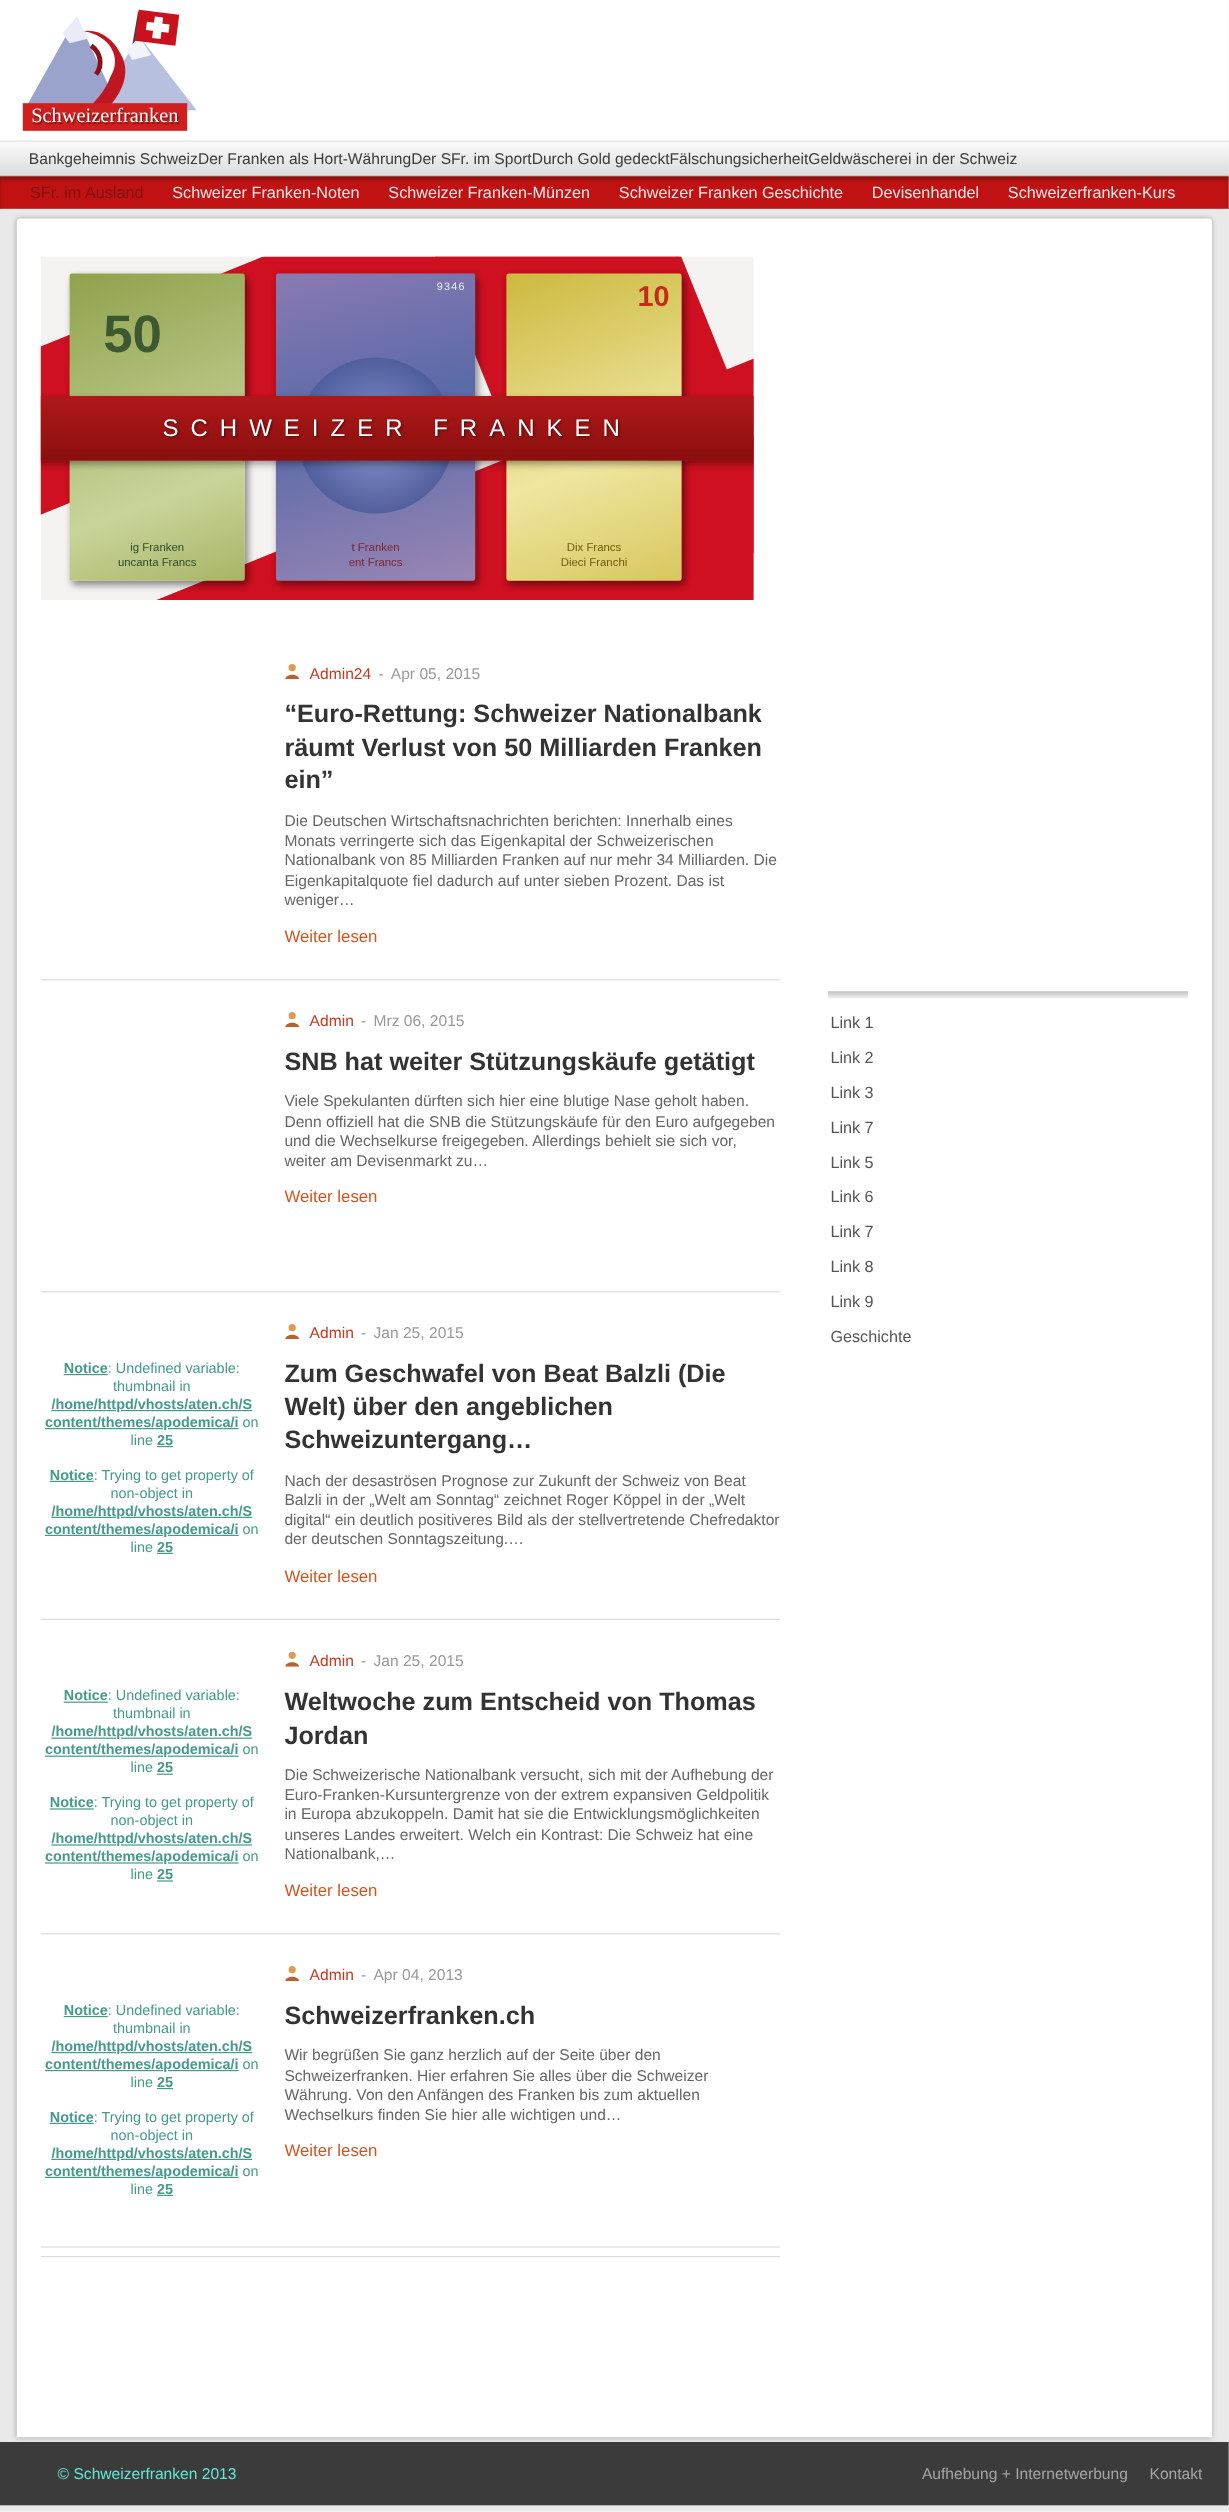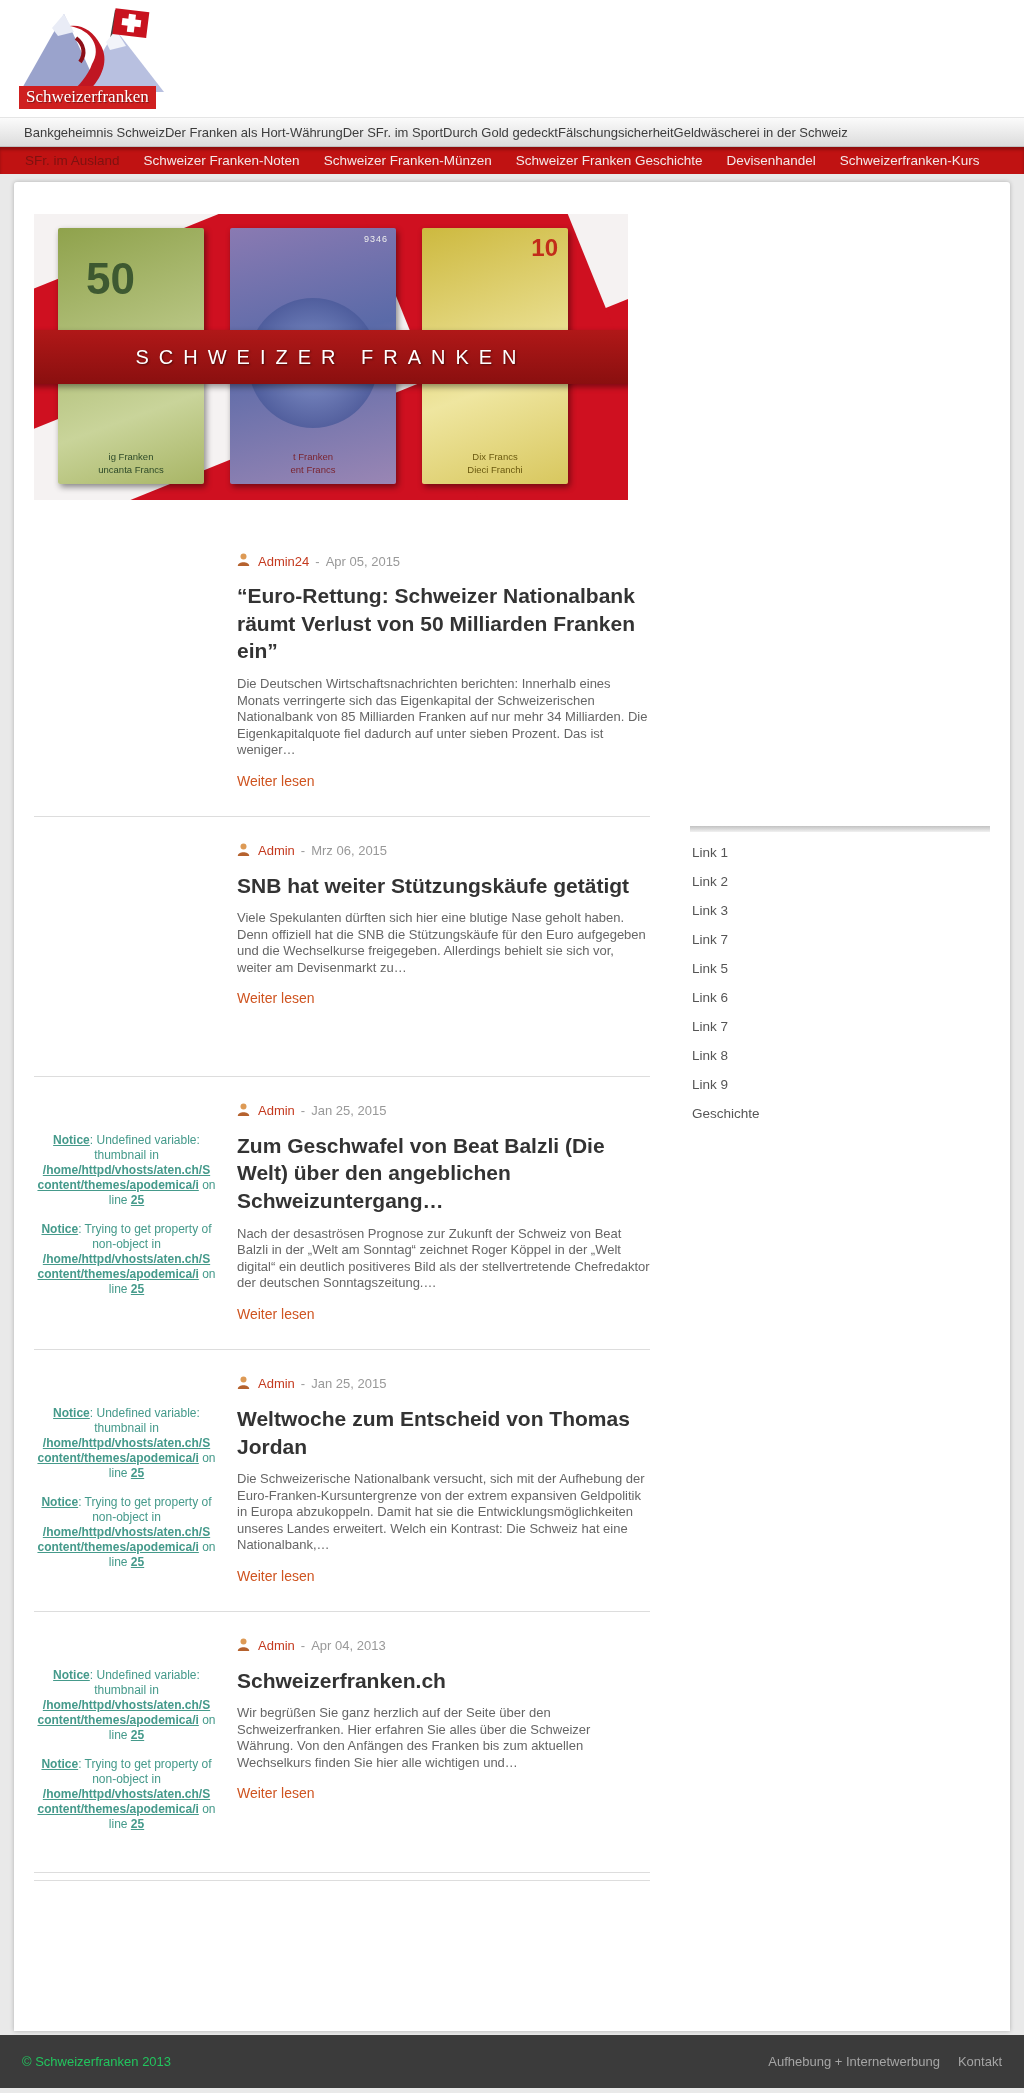--- a/index.html
+++ b/index.html
@@ -115,21 +115,21 @@
      background:none; border:none; cursor:pointer; padding:0; }
   .sidebar-spacer { height:612px; }
   .sidebar-divider { height:6px; background:linear-gradient(#c2c2c2,#f1f1f1); margin-bottom:6px; }
   .sidebar-links a { display:block; font-size:13.5px; color:#555; text-decoration:none;
      padding:7px 2px; cursor:pointer; }
   
   .site-footer {
     margin-top:4px; background:#3b3b3b; height:53px;
     display:flex; align-items:center; padding:0 22px;
   }
-  .site-footer .copyright { font-size:13px; color:#22c55e; }
+  .site-footer .copyright { font-size:13px; color:#5eead4;margin-left:26px; }
   .footer-links { margin-left:auto; display:flex; gap:18px; }
   .footer-links a { font-size:13px; color:#a5a5a5; text-decoration:none; cursor:pointer; }
 </style>
 </head>
 <body>
 
 <header class="site-header">
   <div class="logo">
     <span>
       <svg width="150" height="88" viewBox="0 0 150 88">

